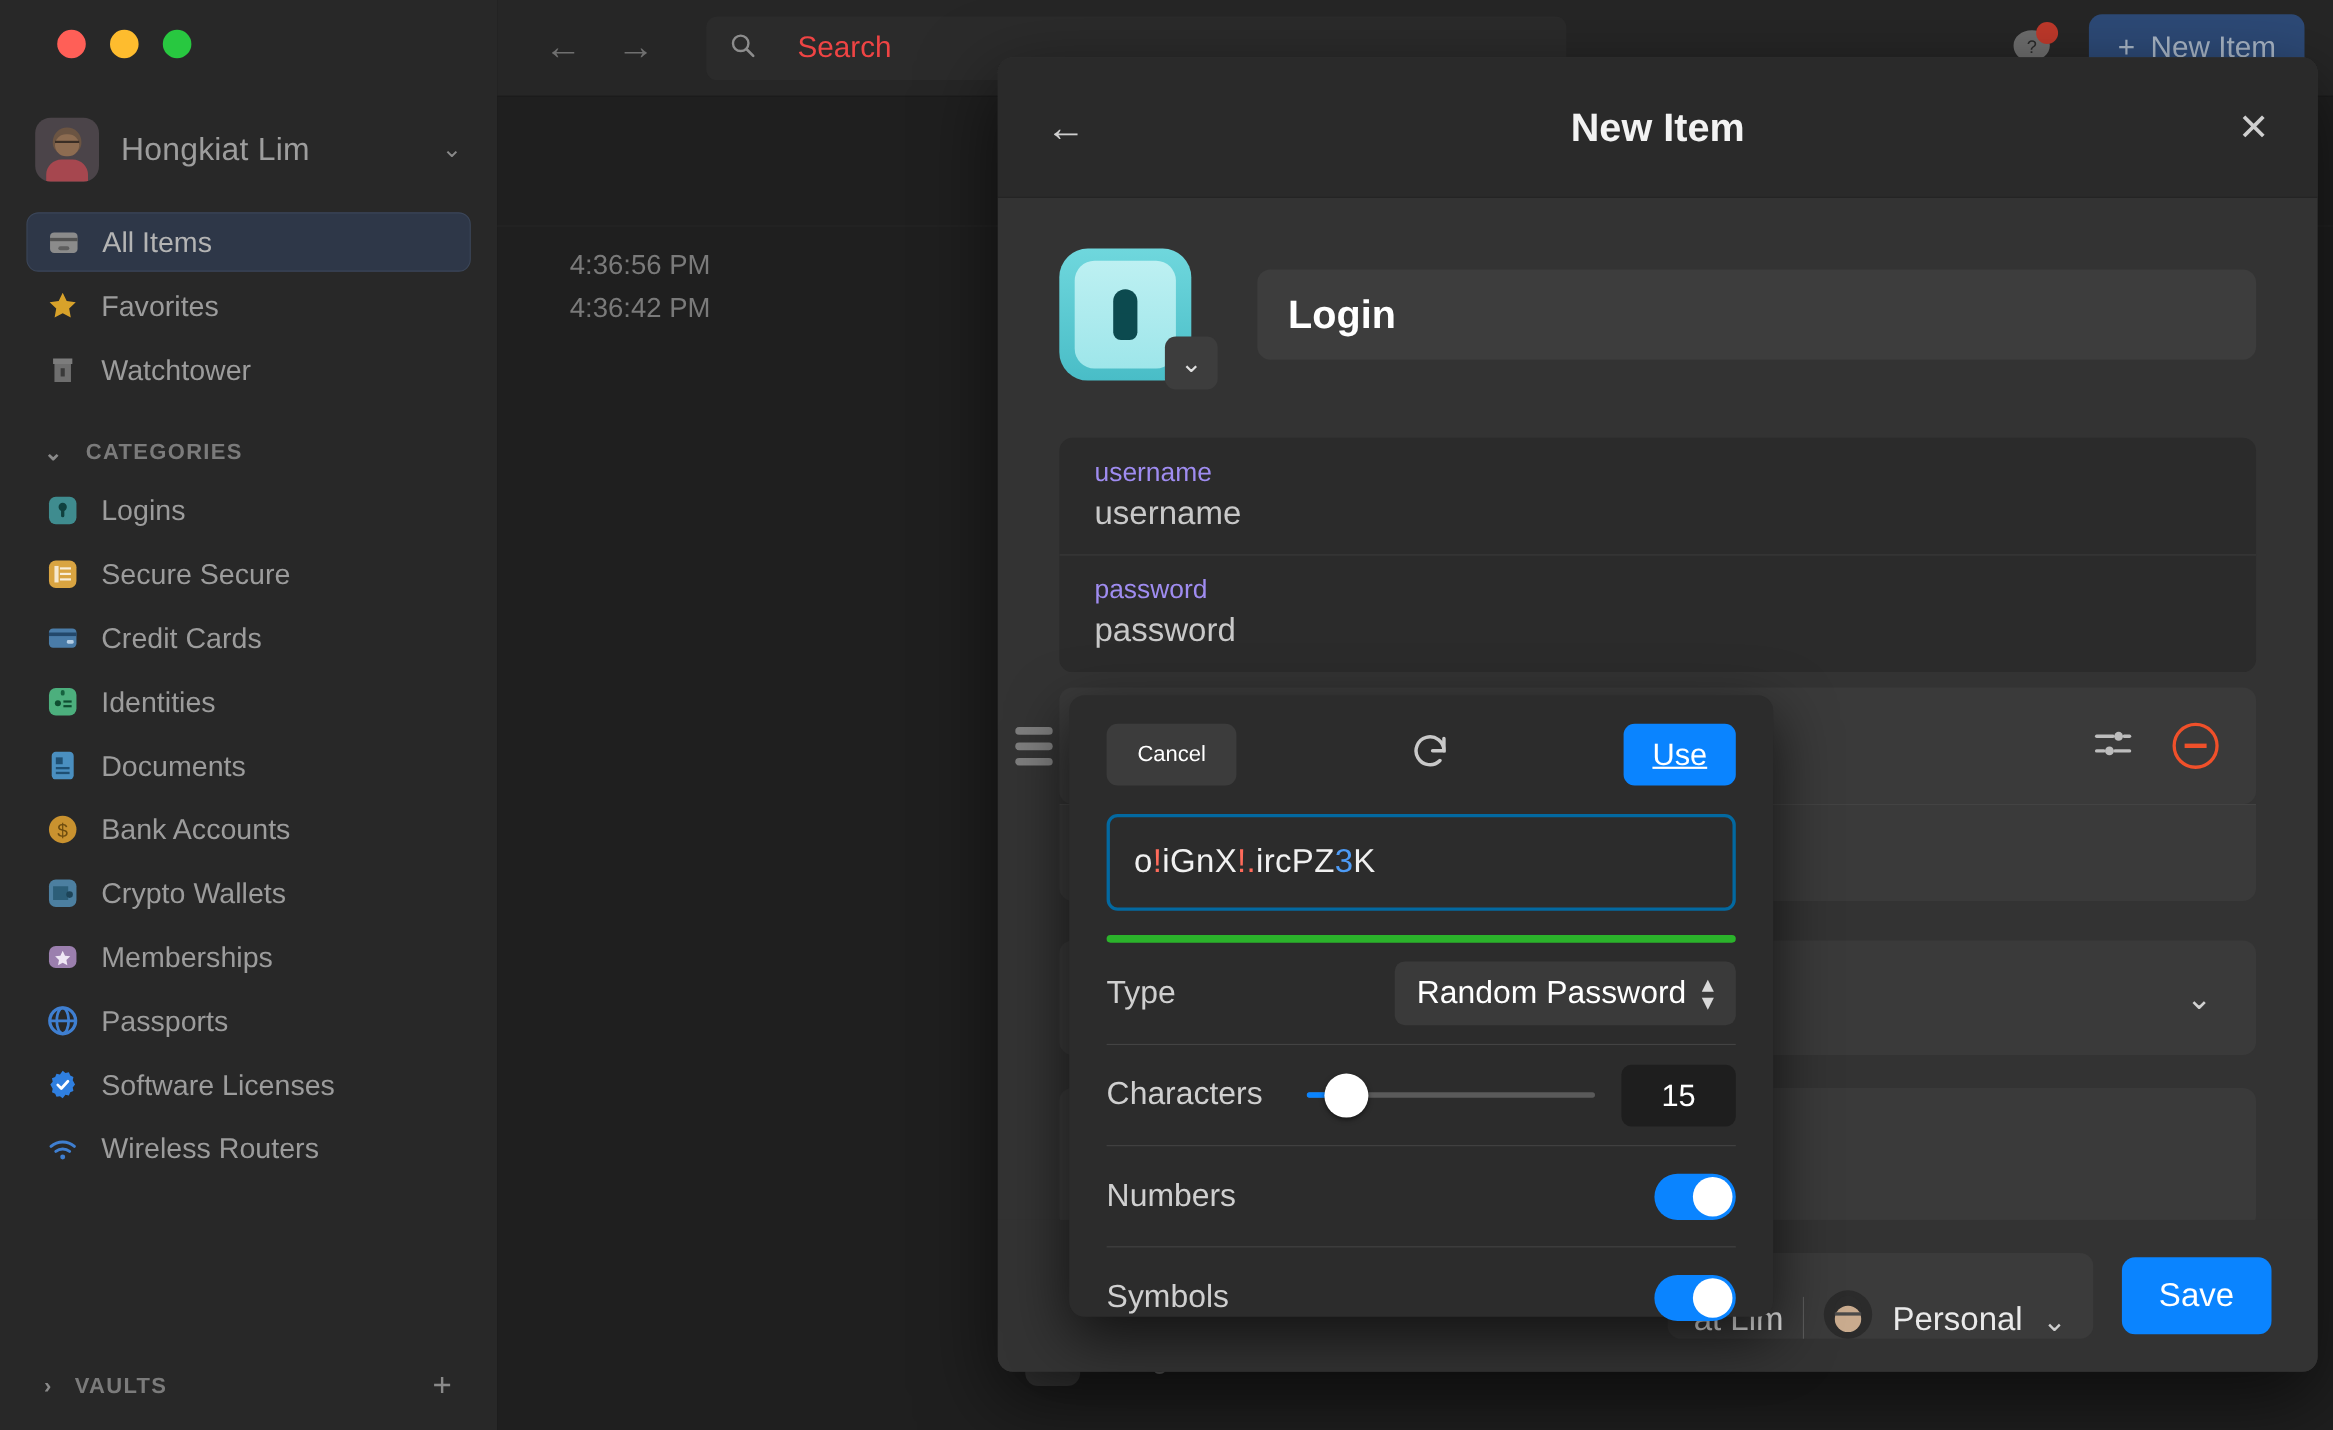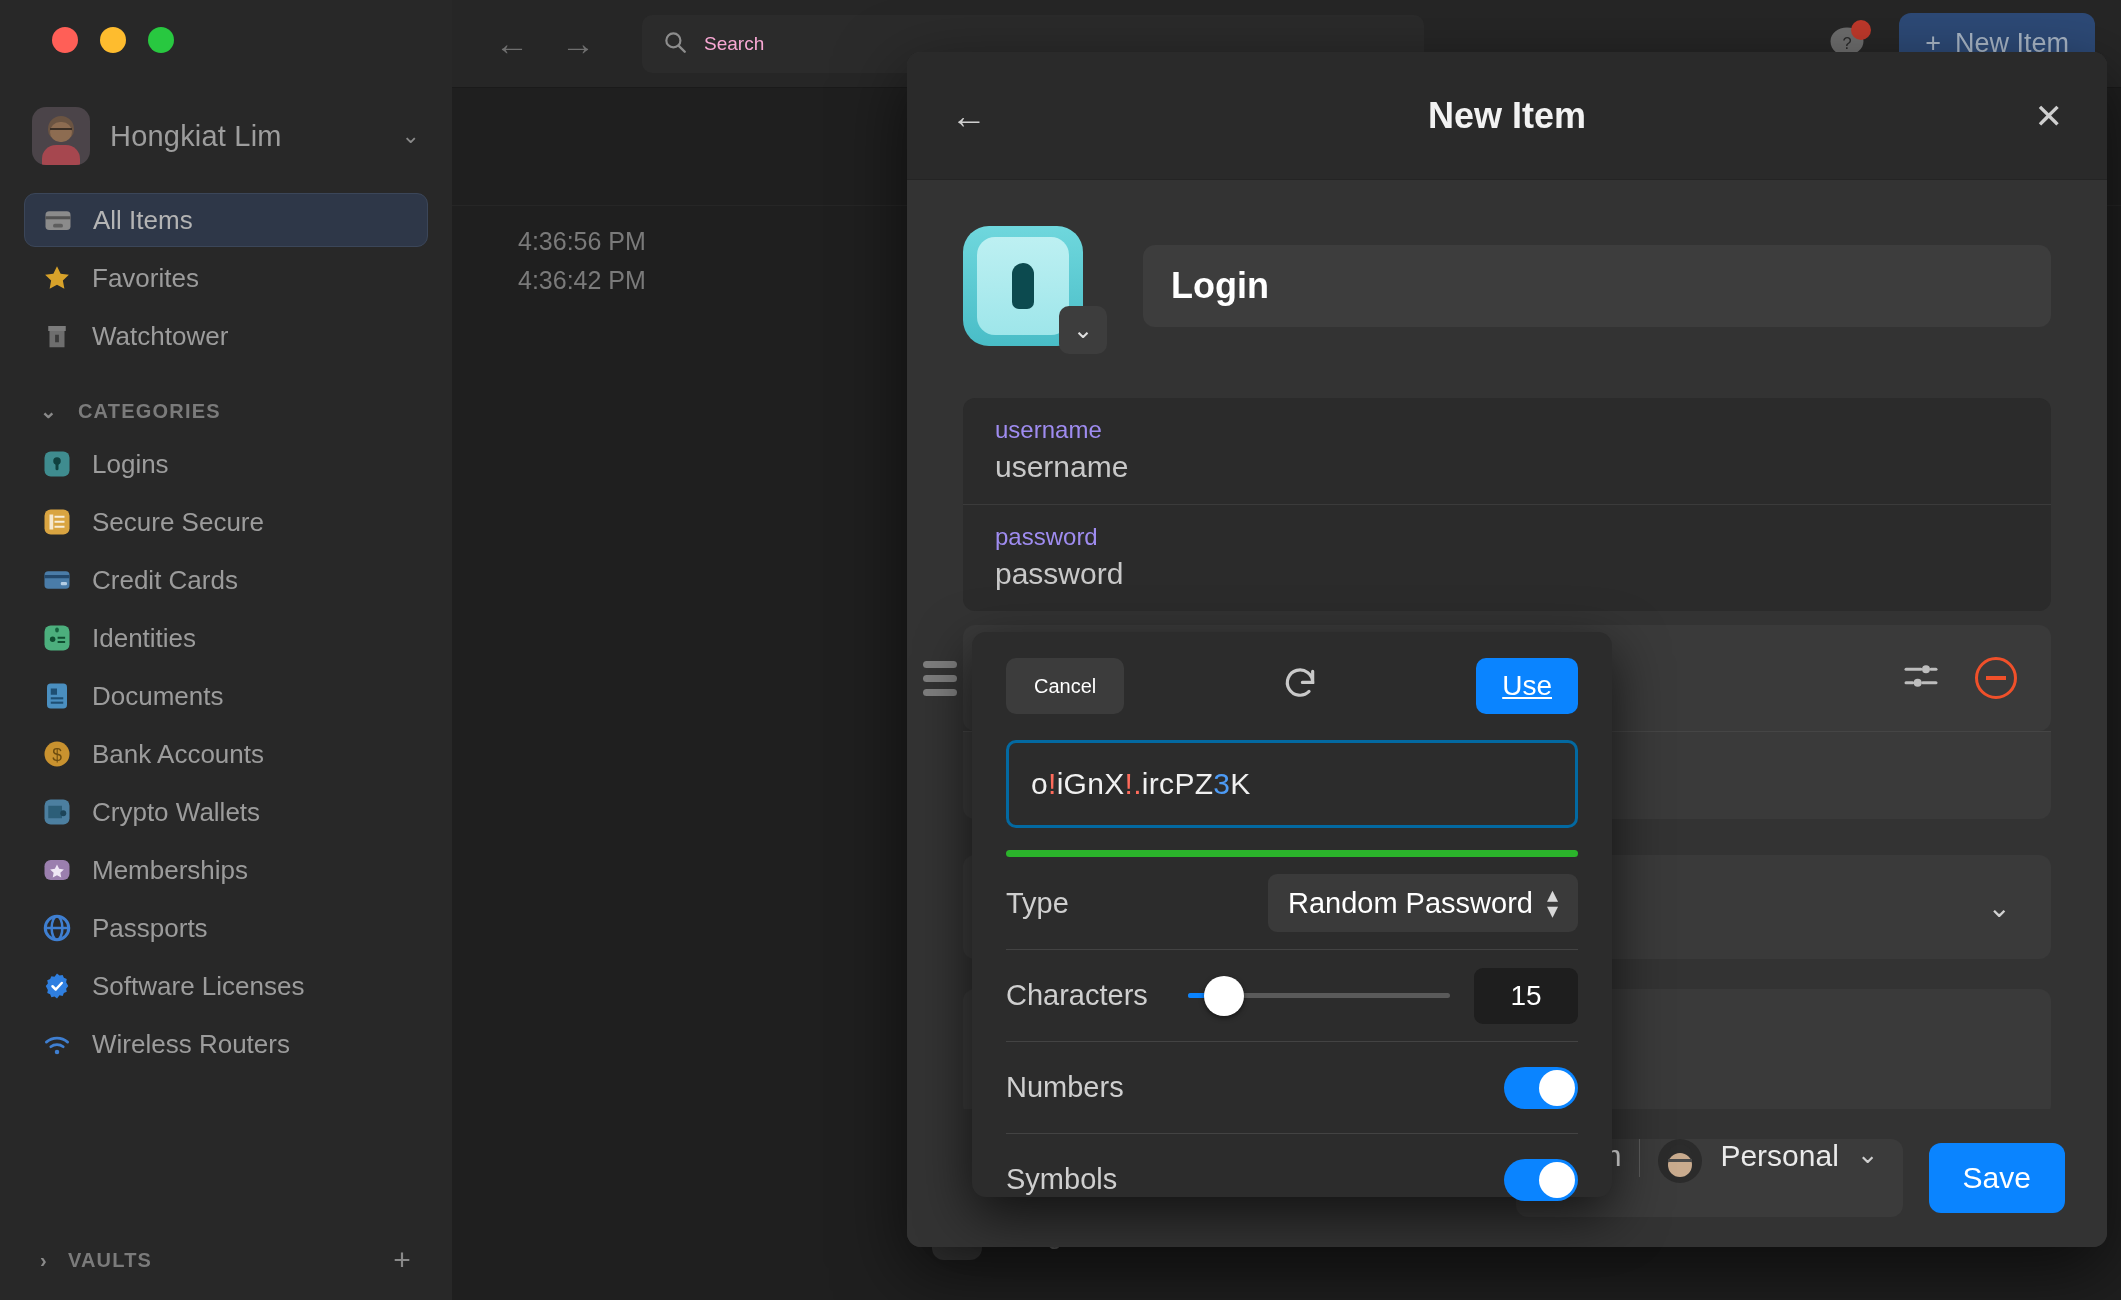--- a/index.html
+++ b/index.html
@@ -62,21 +62,21 @@
   .topbar {
     height: 88px; background:#262626; display:flex; align-items:center;
     padding: 0 26px 0 40px; gap: 26px; border-bottom: 1px solid #1a1a1a;
   }
   .navarrow { color:#6f6f6f; font-size:34px; width:40px; text-align:center; }
   .searchbox {
     flex: 1; max-width: 782px; height: 58px; background:#2b2b2b;
     border-radius: 10px; display:flex; align-items:center; gap:16px; padding: 0 20px;
     margin-left: 18px;
   }
-  .searchbox .ph { color:#f9a8d4; font-size: 19px; }
+  .searchbox .ph { color:#ef4444; font-size: 27px; margin-left: 21px; }
   .topbar-right { margin-left:auto; display:flex; align-items:center; gap: 30px; }
   .help-ico { position:relative; width:44px; height:44px; }
   .badge-dot { position:absolute; right:-2px; top:-2px; width:20px; height:20px; border-radius:50%; background:#c0392b; }
   .newitem-btn {
     background:#2d4a77; color:#a9b6c6; border-radius: 12px;
     height: 62px; padding: 0 26px; display:flex; align-items:center; gap:14px;
     font-size: 27px;
   }
 
   .detailbar {
@@ -193,21 +193,21 @@
   }
   .notecard { margin-top: 30px; background:#3a3a3a; border-radius:12px; height: 128px; }
 
   .modal-foot {
     position:absolute; left:0; right:0; bottom:0; height: 138px;
     background:#333333; display:flex; align-items:center; justify-content:flex-end;
     gap: 26px; padding: 0 42px;
   }
   .vaultpick {
     background:#3b3b3b; border-radius:12px; height: 78px;
-    display:flex; align-items:flex-start; gap: 18px; padding: 0 24px;
+    display:flex; align-items:flex-end; gap: 18px; padding: 0 24px;
   }
   .vault-owner { color:#eaeaea; font-size: 30px; }
   .vault-div { width:1px; height:38px; background:#5c5c5c; }
   .vault-av { width:44px; height:44px; border-radius:50%; background:#2b2b2b; position:relative; overflow:hidden; }
   .vault-av .h { position:absolute;left:10px;top:5px;width:24px;height:18px;background:#2c2c2c;border-radius:12px 12px 0 0;}
   .vault-av .f { position:absolute;left:10px;top:14px;width:24px;height:24px;background:#c9ab8e;border-radius:12px;}
   .vault-av .g { position:absolute;left:10px;top:20px;width:24px;height:7px;border-top:3px solid #4a4a4a;}
   .vault-name { color:#eaeaea; font-size: 30px; }
   .save-btn {
     background:#0a84ff; color:#fff; border-radius:12px;

